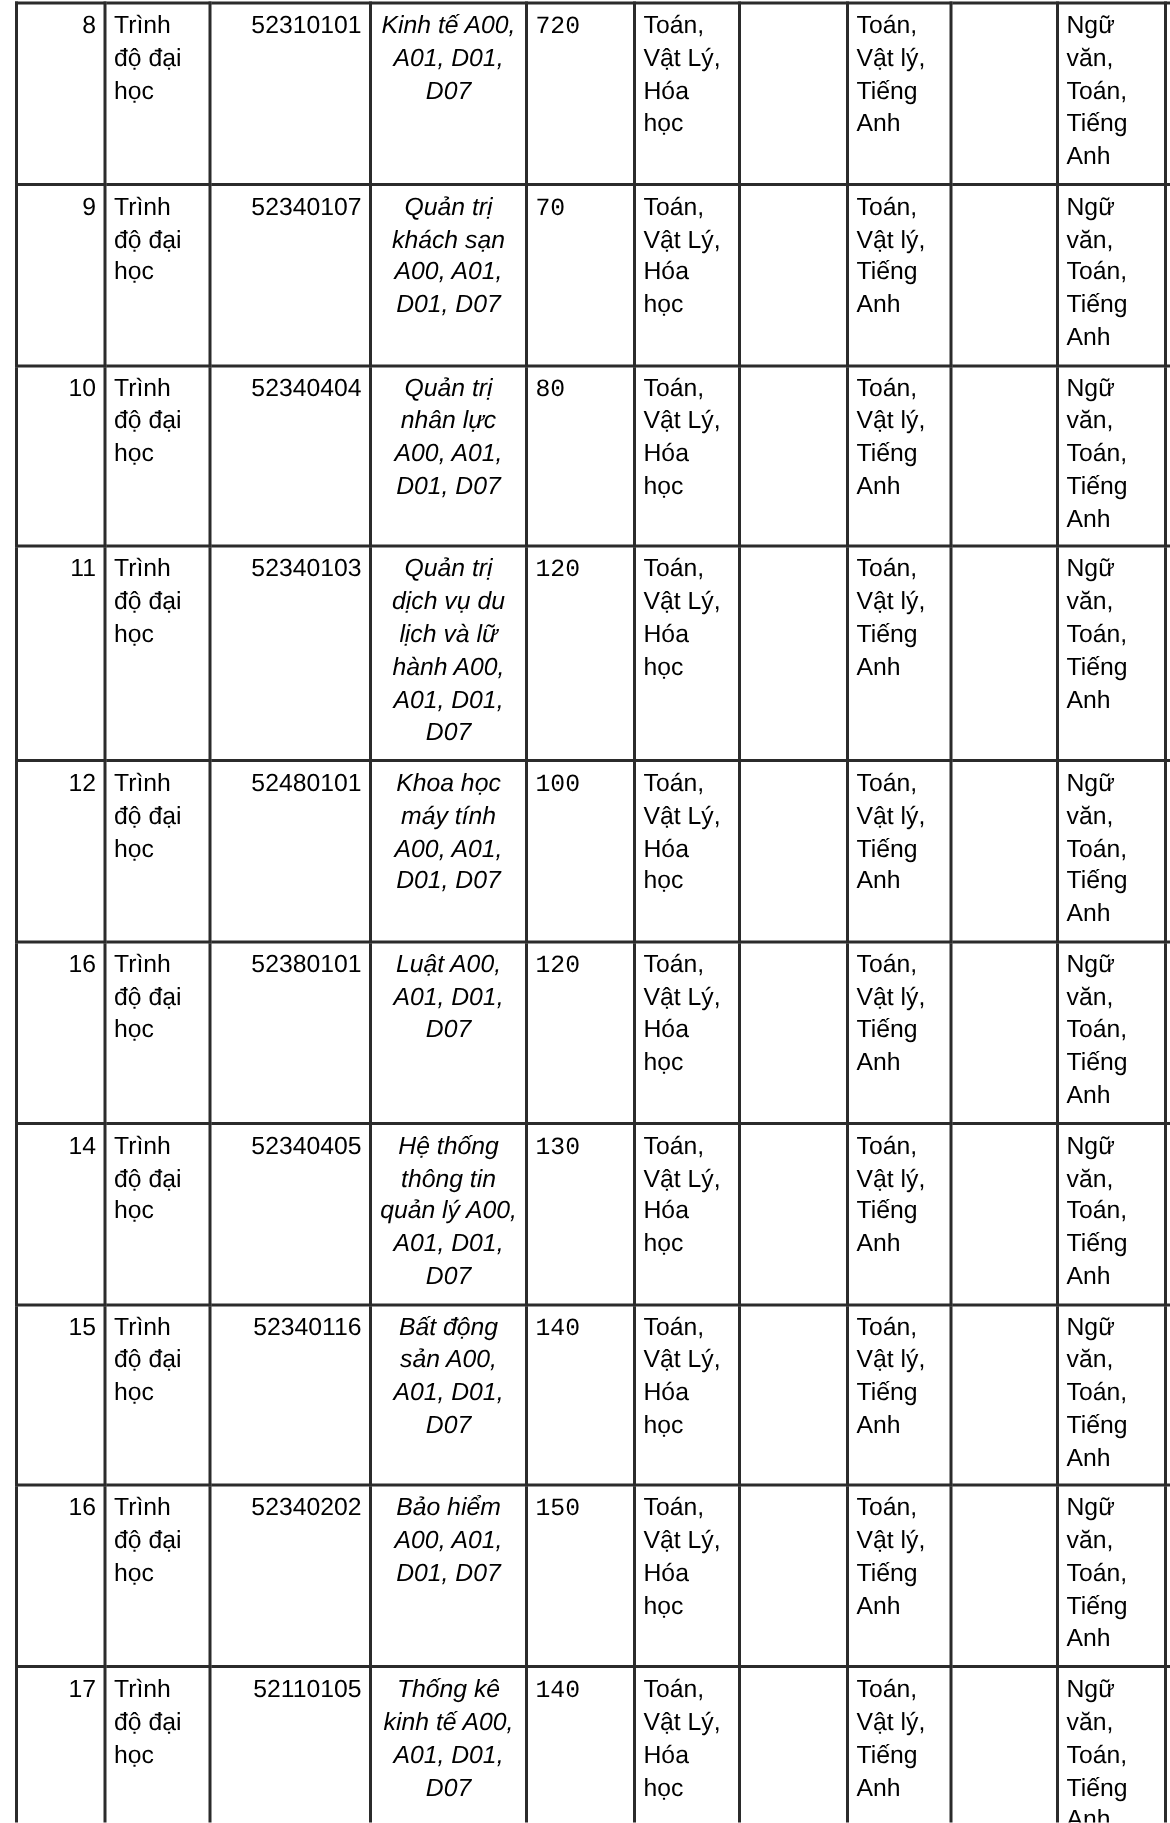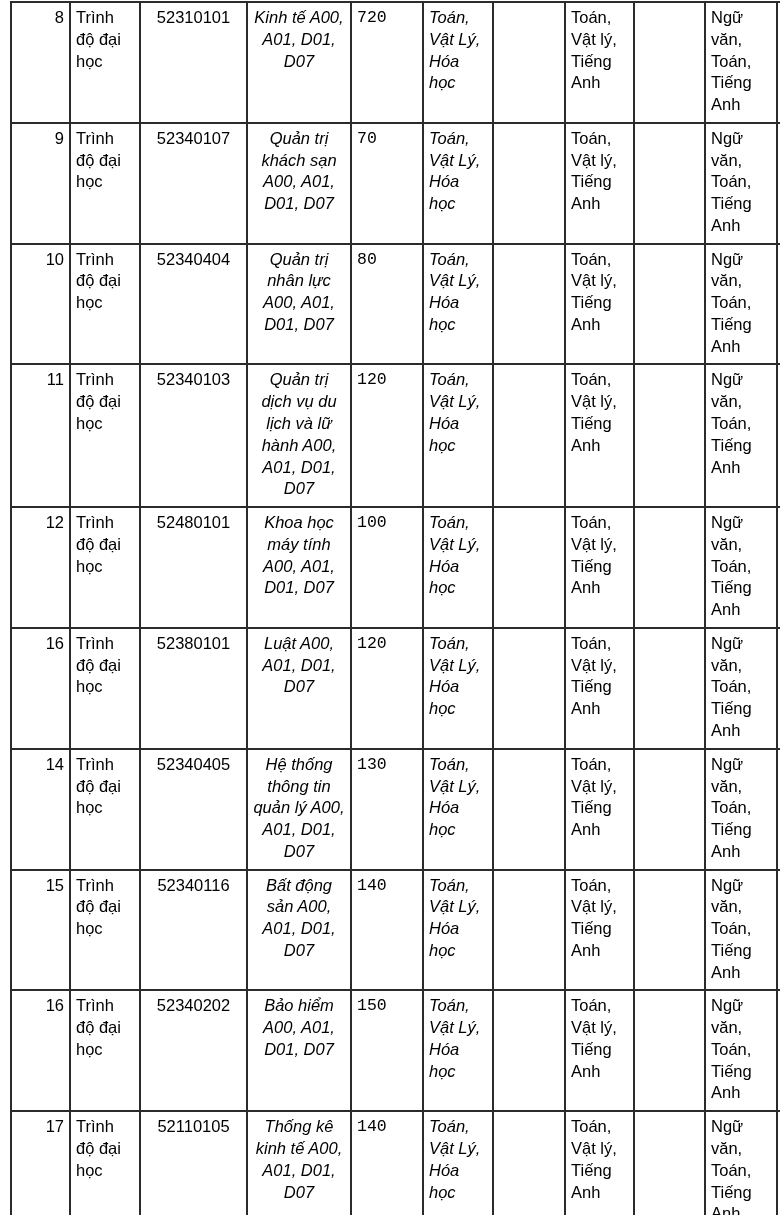--- a/index.html
+++ b/index.html
@@ -34,24 +34,24 @@
     vertical-align: top;
     font-size: 16.5px;
     line-height: 1.32;
     font-weight: 400;
     word-wrap: break-word;
     overflow-wrap: break-word;
     background: #ffffff;
   }
   td.c-idx   { width: 47px;  text-align: right; padding-right: 7px; }
   td.c-level { width: 58px;  text-align: left; border-radius: 17px; }
-  td.c-code  { width: 95px;  text-align: center; }
+  td.c-code  { width: 95px;  text-align: right; }
   td.c-major { width: 92px;  text-align: center; font-style: italic; }
   td.c-quota { width: 60px;  text-align: left; font-family: Liberation Mono, monospace; }
-  td.c-sub1  { width: 58px;  text-align: left; font-style: italic; }
+  td.c-sub1  { width: 58px;  text-align: left; }
   td.c-gap1  { width: 60px; }
   td.c-sub2  { width: 57px;  text-align: left; }
   td.c-gap2  { width: 59px; }
   td.c-sub3  { width: 60px;  text-align: left; }
   td.c-gap3  { width: 58px; }
   .empty-cell { font-size: 0; }
 </style>
 </head>
 <body>
 

